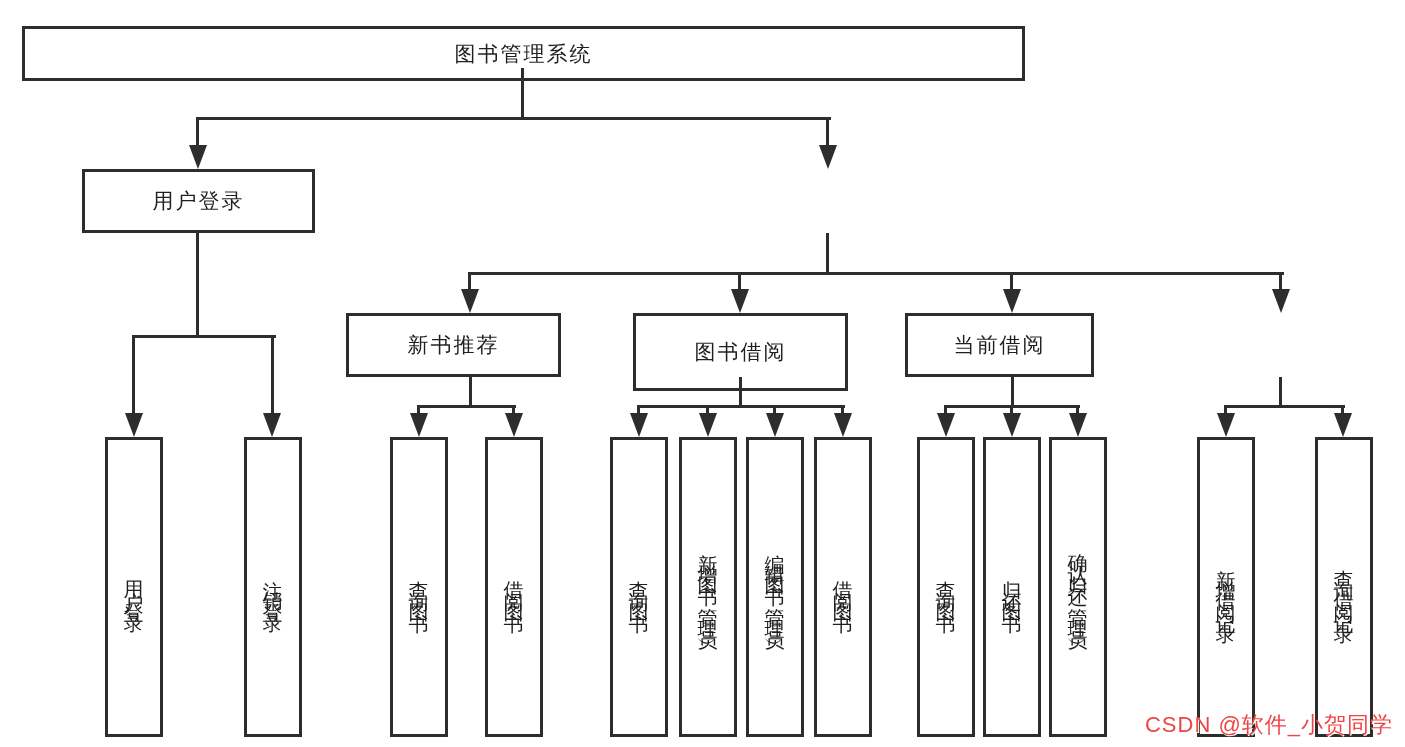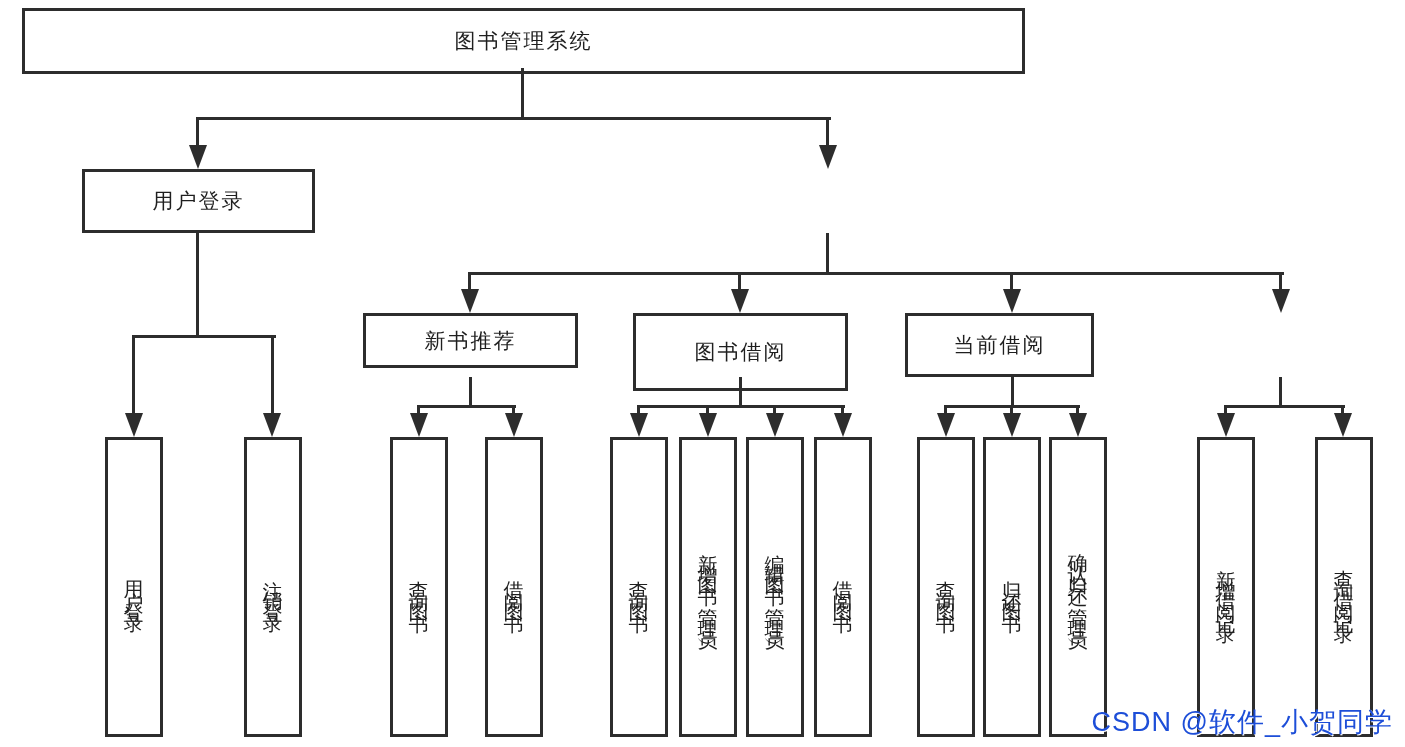--- a/index.html
+++ b/index.html
@@ -12,43 +12,43 @@
     position:absolute;box-sizing:border-box;background:#ffffff;
     border:3px solid #2d2d2d;display:flex;align-items:center;justify-content:center;
     color:#1f1f1f;
   }
   .box.h span{font-size:21px;letter-spacing:2px;white-space:nowrap;}
   .box.v span{
     writing-mode:vertical-rl;text-orientation:mixed;
     font-size:20px;letter-spacing:11px;line-height:1;white-space:nowrap;
   }
   
-  .root        {left:22px;  top:8px;  width:1003px;height:66px;}
+  .root        {left:22px;  top:26px;  width:1003px;height:55px;}
   .n-userlogin {left:82px;  top:169px; width:233px; height:64px;}
   .n-bookmgmt  {left:712px; top:169px; width:233px; height:64px;}
-  .n-newbooks  {left:363px; top:313px; width:215px; height:55px;}
+  .n-newbooks  {left:346px; top:313px; width:215px; height:64px;}
   .n-bookborrow{left:633px; top:313px; width:215px; height:78px;}
   .n-current   {left:905px; top:313px; width:189px; height:64px;}
   .n-records   {left:1174px;top:313px; width:215px; height:64px;}
   .leaf{top:437px;height:300px;width:58px;}
   .l1 {left:105px;}  .l2 {left:244px;}
   .l3 {left:390px;}  .l4 {left:485px;}
   .l5 {left:610px;}  .l6 {left:679px;}  .l7 {left:746px;}  .l8 {left:814px;}
   .l9 {left:917px;}  .l10{left:983px;}  .l11{left:1049px;}
   .l12{left:1197px;} .l13{left:1315px;}
   
   .ln{position:absolute;background:#2d2d2d;}
   .ah{
     position:absolute;width:0;height:0;
     border-left:9px solid transparent;border-right:9px solid transparent;
     border-top:24px solid #2d2d2d;
   }
   .wm{
     position:absolute;right:12px;bottom:7px;
-    font-size:27px;color:#1d4ed8;letter-spacing:1px;
+    font-size:22px;color:#ef4444;letter-spacing:1px;
     text-shadow:1px 1px 0 #ffffff;white-space:nowrap;
   }
 </style>
 </head>
 <body>
 
 <div class="canvas">
 
   <div class="box h root">
     <span>图书管理系统</span>

